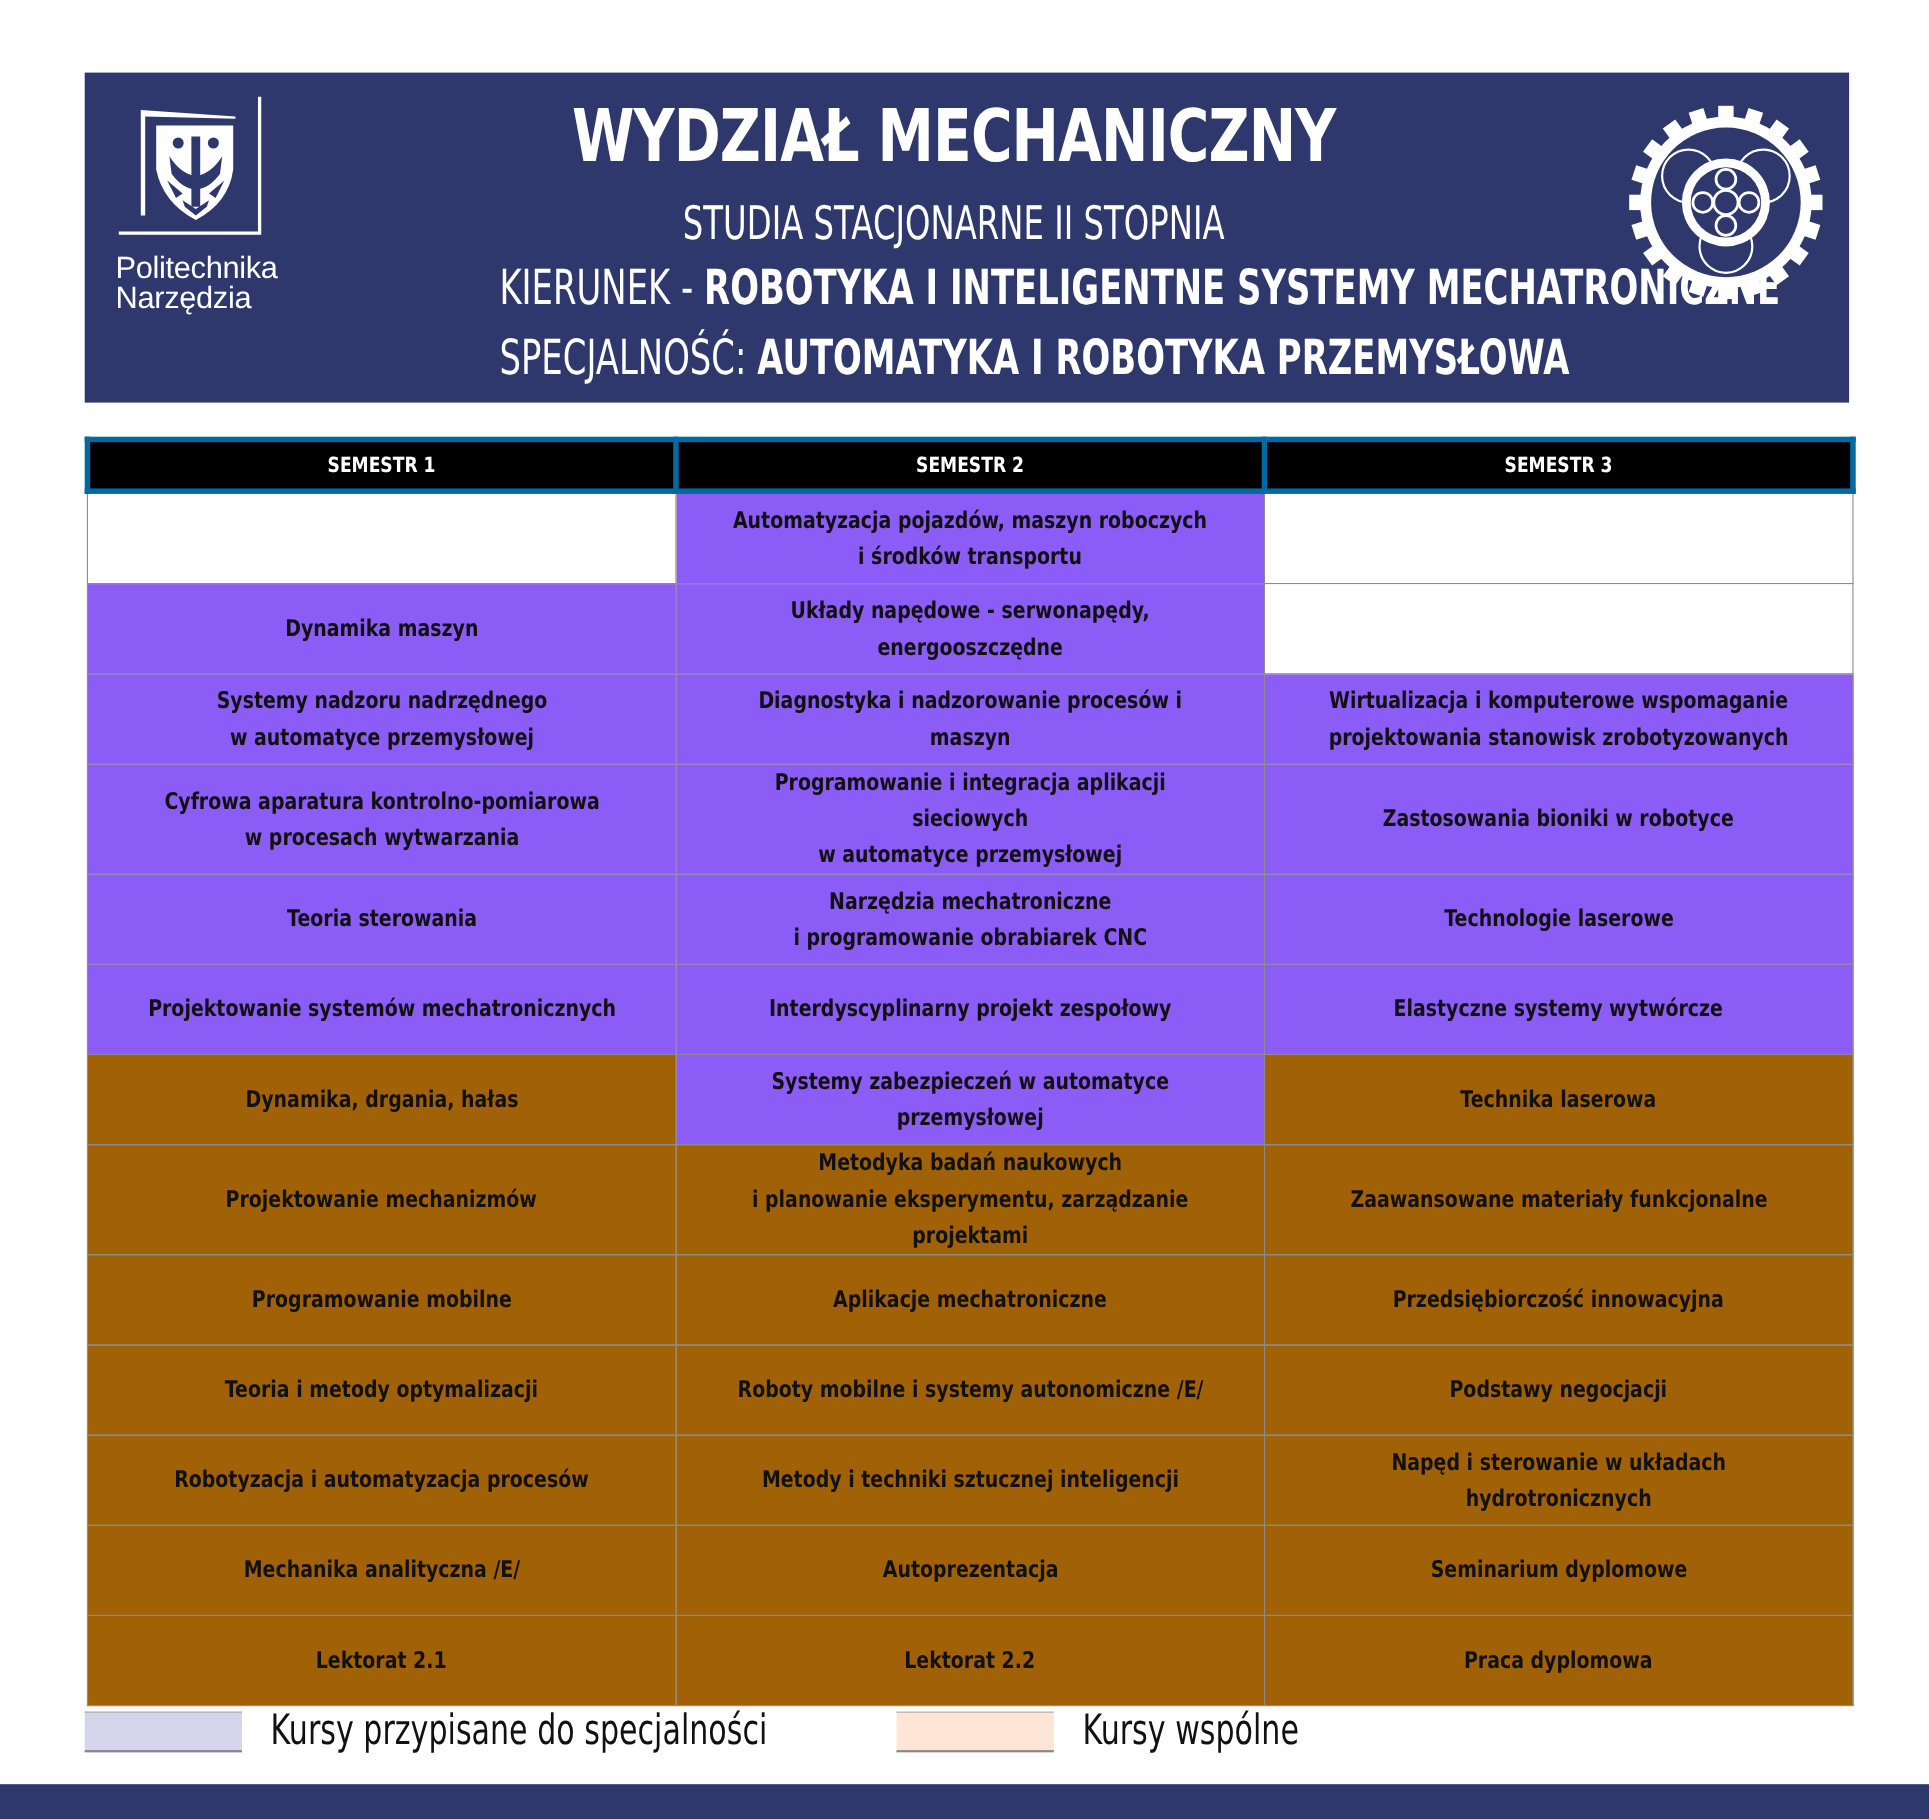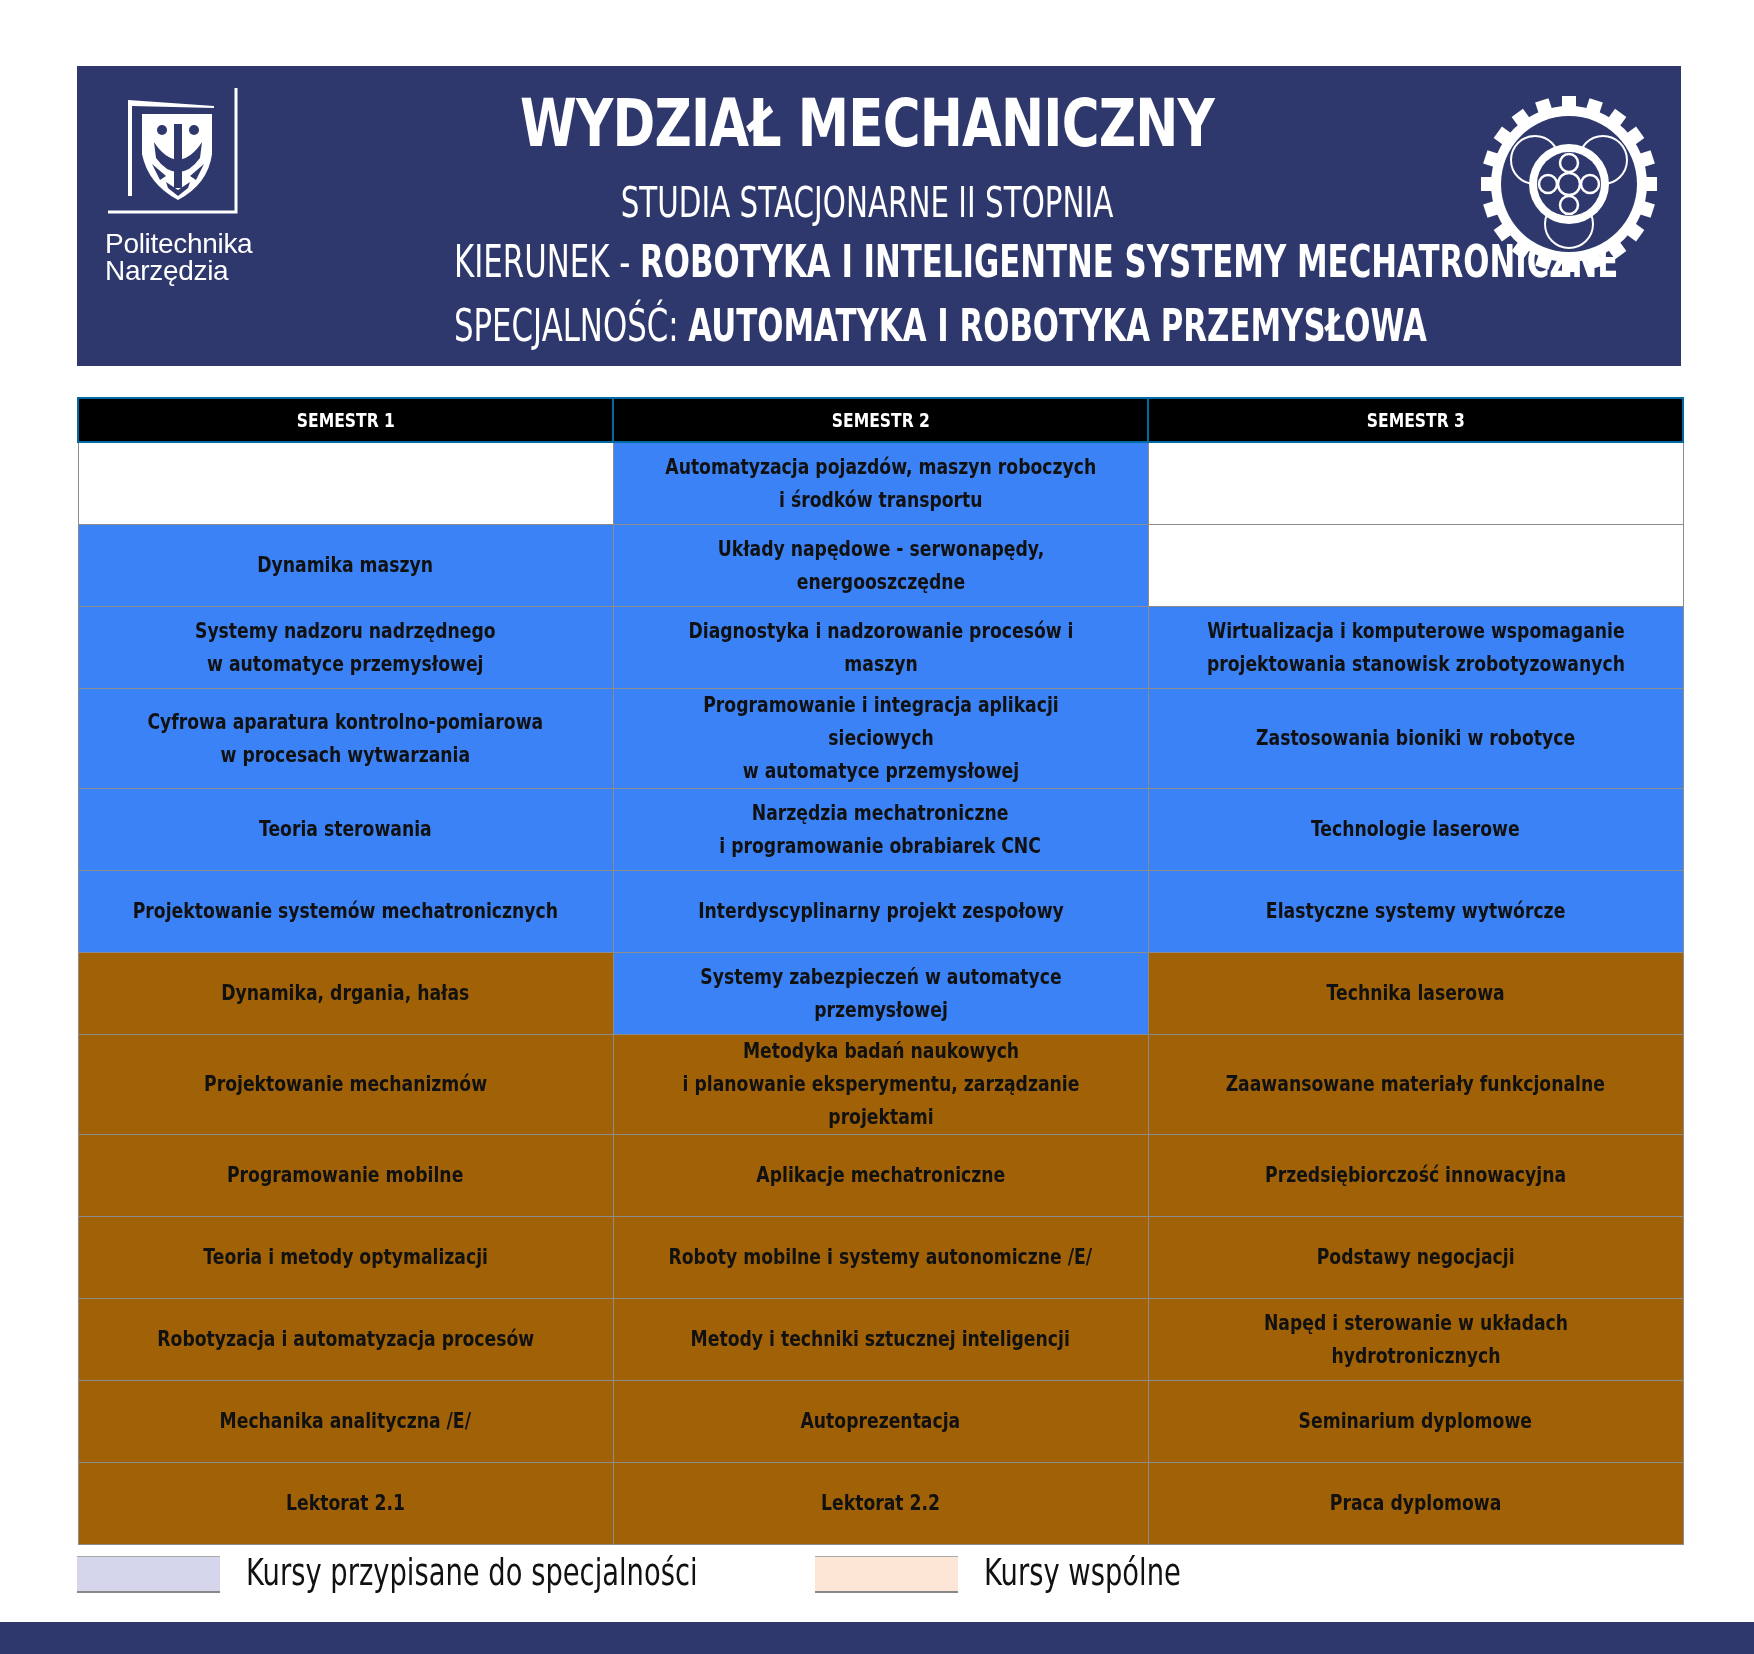--- a/index.html
+++ b/index.html
@@ -40,29 +40,29 @@
     .light { font-weight: normal; }
     .bold { font-weight: bold; }
 
     table.plan {
       position: absolute; left: 77px; top: 397px; width: 1605px;
       border-collapse: collapse; table-layout: fixed;
     }
     table.plan th {
       background: #000000; color: #ffffff; height: 42px; padding: 0;
       font-family: "DejaVu Sans", sans-serif; font-weight: bold; font-size: 19px;
-      border: 2px solid #0369a1;
+      border: 5px solid #0369a1;
     }
     table.plan th span, table.plan td span { display: inline-block; transform: scaleX(0.82); }
     table.plan td {
       height: 81px; padding: 0 4px; text-align: center; vertical-align: middle;
       font-family: "DejaVu Sans", sans-serif; font-weight: bold; font-size: 21px; line-height: 33px;
       color: #111111; border: 1px solid #8c8c8c; white-space: pre-line;
     }
-    td.spec { background: #3b82f6; margin-left: 40px; }
+    td.spec { background: #8b5cf6; margin-left: 40px; }
     td.common { background: #a16207; }
     td.empty { background: #ffffff; }
 
     .legend { position: absolute; top: 1556px; left: 0; width: 1754px; height: 40px; padding-left: 48px; }
     .legend-box { position: absolute; top: 0; width: 143px; height: 34px; border-top: 1px solid #aaa; border-bottom: 2px solid #888; }
     .legend-label {
       position: absolute; top: -6px; font-family: "DejaVu Sans", sans-serif;
       font-size: 38px; line-height: 44px; color: #111;
       transform: scaleX(0.72); transform-origin: left center; white-space: nowrap;
     }

